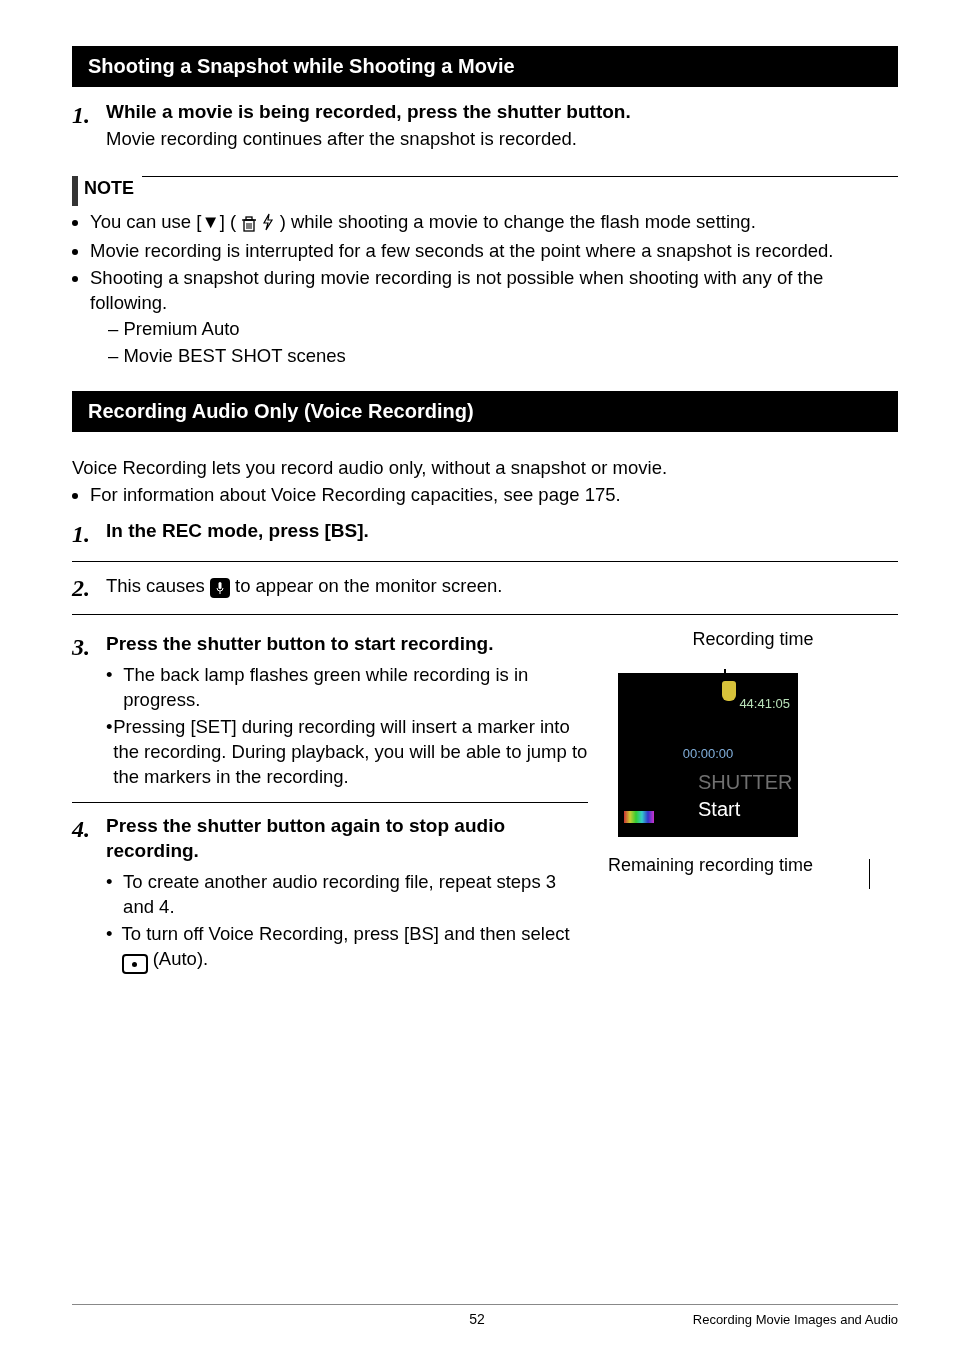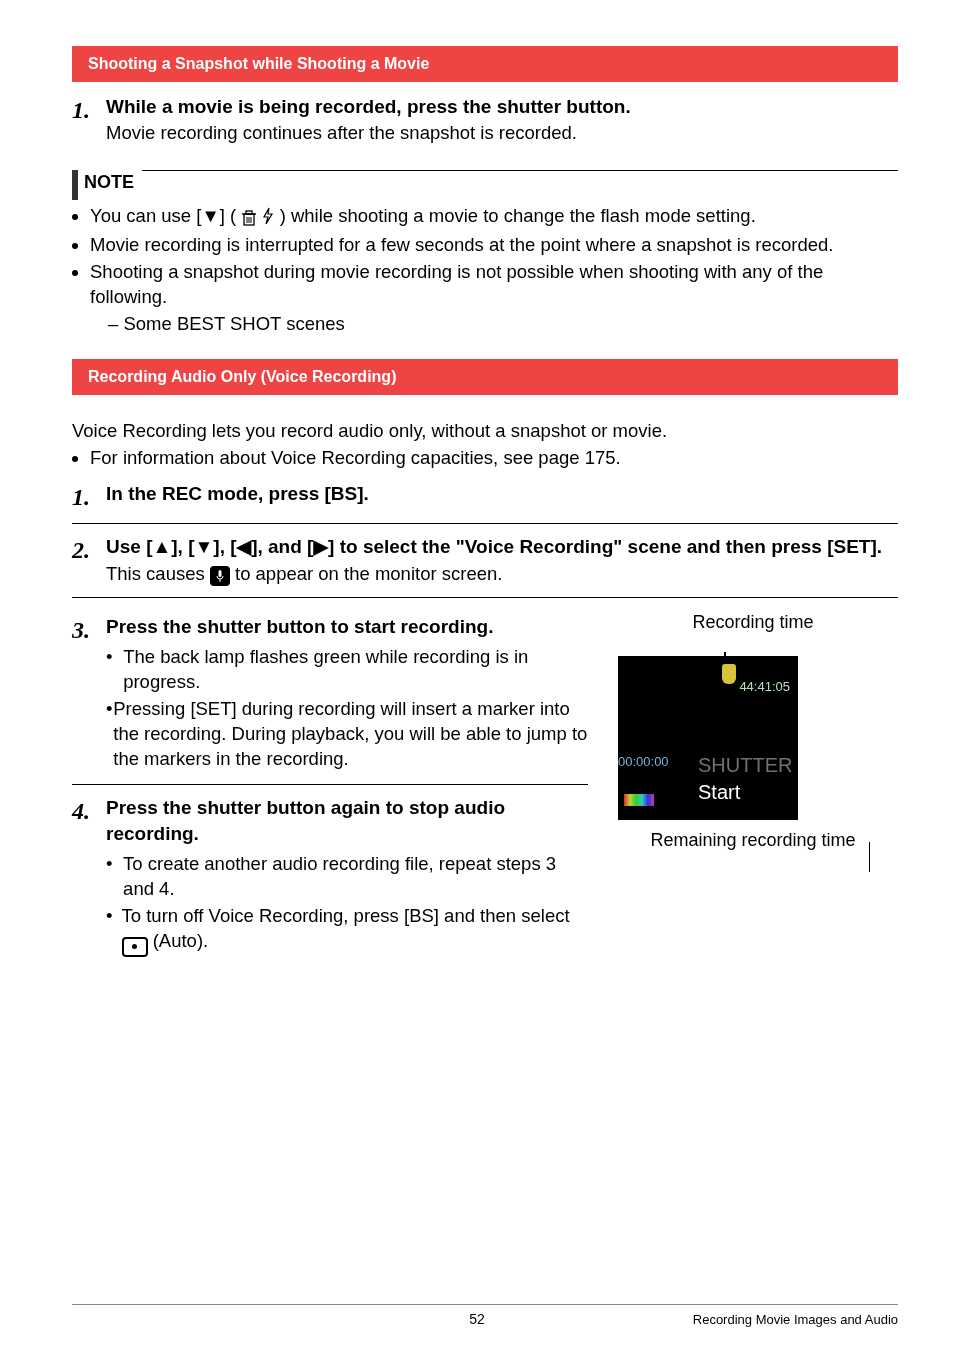--- a/index.html
+++ b/index.html
@@ -1,17 +1,17 @@
 <!DOCTYPE html>
 <html><head>
   <meta charset="utf-8">
   <style>
     body { margin: 0; background: #fff; font-family: Arial, Helvetica, sans-serif; font-size: 18.5px; color: #000; line-height: 1.35; }
     .page { width: 954px; height: 1357px; box-sizing: border-box; padding: 46px 56px 0 72px; position: relative; }
-    .section-bar { background: #ef4444; color: #fff; font-weight: bold; font-size: 16px; padding: 7px 16px; margin: 0 0 12px 0; }
+    .section-bar { background: #000000; color: #fff; font-weight: bold; font-size: 20px; padding: 7px 16px; margin: 0 0 12px 0; }
     .step { display: flex; margin: 6px 0 4px 0; }
     .step-num { font-weight: bold; font-style: italic; font-size: 24px; font-family: "Times New Roman", serif; min-width: 34px; }
     .step-body { flex: 1; }
     .step-title { font-weight: bold; font-size: 19px; }
     .step-text { font-size: 18.5px; margin-top: 2px; }
     .note-block { margin-top: 24px; }
     .note-head { display: flex; align-items: flex-start; }
     .note-bar { width: 6px; height: 30px; background: #343434; margin-right: 6px; }
     .note-label { font-weight: bold; font-size: 18px; }
     .note-line { flex: 1; height: 1px; background: #000; margin-left: 8px; }
@@ -27,25 +27,25 @@
     .columns { display: flex; gap: 20px; }
     .colL { flex: 1; }
     .colR { width: 290px; }
     .screen-label { text-align: center; font-size: 18px; margin-top: 2px; margin-bottom: 2px; }
     .screen-wrap { position: relative; }
     .pointer-top { position: absolute; width: 1.5px; height: 26px; background: #000; left: 116px; top: -4px; }
     .pointer-right { position: absolute; width: 1.5px; height: 30px; background: #000; right: 28px; top: 186px; }
     .screen { width: 180px; height: 164px; background: #000; margin: 22px 0 0 10px; position: relative; color: #9b9b9b; font-size: 12px; }
     .screen .rec-time { position: absolute; right: 8px; top: 22px; font-size: 13px; color: #b8e0b8; }
     .screen .rec-icon { position: absolute; left: 104px; top: 8px; width: 14px; height: 20px; background: #d7c23a; border-radius: 3px 3px 6px 6px; }
-    .screen .elapsed { position: absolute; width: 100%; top: 72px; font-size: 13px; color: #81afdb; margin-top: 25px; }
+    .screen .elapsed { position: absolute; width: 100%; text-align: center; top: 72px; font-size: 13px; color: #81afdb; }
     .screen .rainbow { position: absolute; left: 6px; bottom: 14px; width: 30px; height: 12px; background: linear-gradient(90deg, #c33, #cc3, #3c3, #3cc, #33c, #c3c); }
     .screen .start { position: absolute; bottom: 14px; left: 80px; font-size: 20px; color: #fff; }
     .screen .start .shutter { color: #707070; }
-    .sub-cap { text-align: center; margin-top: 8px; font-size: 18px; }
+    .sub-cap { text-align: left; margin-top: 16px; font-size: 18px; }
     .minibul { list-style: none; padding-left: 0; margin: 6px 0 0 0; }
     .minibul li { display: flex; margin: 2px 0; }
     .minibul li .dot { width: 18px; }
     .footer-line { position: absolute; left: 72px; right: 56px; bottom: 52px; border-top: 1px solid #888; }
     .footer-num { position: absolute; bottom: 28px; width: 100%; text-align: center; font-size: 14px; left: 0; }
     .footer-sec { position: absolute; bottom: 28px; right: 56px; font-size: 13px; }
     .trash { display: inline-block; vertical-align: -2px; }
     svg { vertical-align: -3px; }
   </style>
 </head>
@@ -86,21 +86,22 @@
           <svg width="12" height="18">
               <polygon points="7,1 2,10 6,10 4,17 10,7 6,7" fill="none" stroke="#000" stroke-width="1.2"></polygon>
             </svg>
         </span>
         <span>) while shooting a movie to change the flash mode setting.</span>
       </li>
       <li>Movie recording is interrupted for a few seconds at the point where a snapshot is recorded.</li>
       <li>
         <span>Shooting a snapshot during movie recording is not possible when shooting with any of the following.</span>
         <ul class="sub-bullets">
-          <li>Some BEST SHOT scenes</li>
+          <li>Premium Auto</li>
+          <li>Movie BEST SHOT scenes</li>
         </ul>
       </li>
     </ul>
   </div>
 
   <div class="section-bar" style="margin-top:22px">Recording Audio Only (Voice Recording)</div>
 
   <div style="margin-top:24px;">Voice Recording lets you record audio only, without a snapshot or movie.</div>
   <ul class="bullets" style="margin-top:0;">
     <li>For information about Voice Recording capacities, see page 175.</li>
@@ -111,23 +112,20 @@
     <div class="step-body">
       <div class="step-title">In the REC mode, press [BS].</div>
     </div>
   </div>
 
   <hr class="hr">
 
   <div class="step">
     <div class="step-num">2.</div>
     <div class="step-body">
-      <div class="step-title">
-        <span>Use [</span><span class="arrow">▲</span><span>], [</span><span class="arrow">▼</span><span>], [</span><span class="arrow">◀</span><span>], and [</span><span class="arrow">▶</span><span>] to select the "Voice Recording" scene and then press [SET].</span>
-      </div>
       <div class="step-text">
         <span>This causes </span><span class="mic-box">
             <svg width="10" height="14">
               <rect x="3.5" y="1" width="3" height="7" rx="1.5" fill="#fff"></rect>
               <path d="M2 7 a3 3 0 0 0 6 0" stroke="#fff" fill="none"></path>
               <line x1="5" y1="10" x2="5" y2="13" stroke="#fff"></line>
             </svg>
           </span><span> to appear on the monitor screen.</span>
       </div>
     </div>

